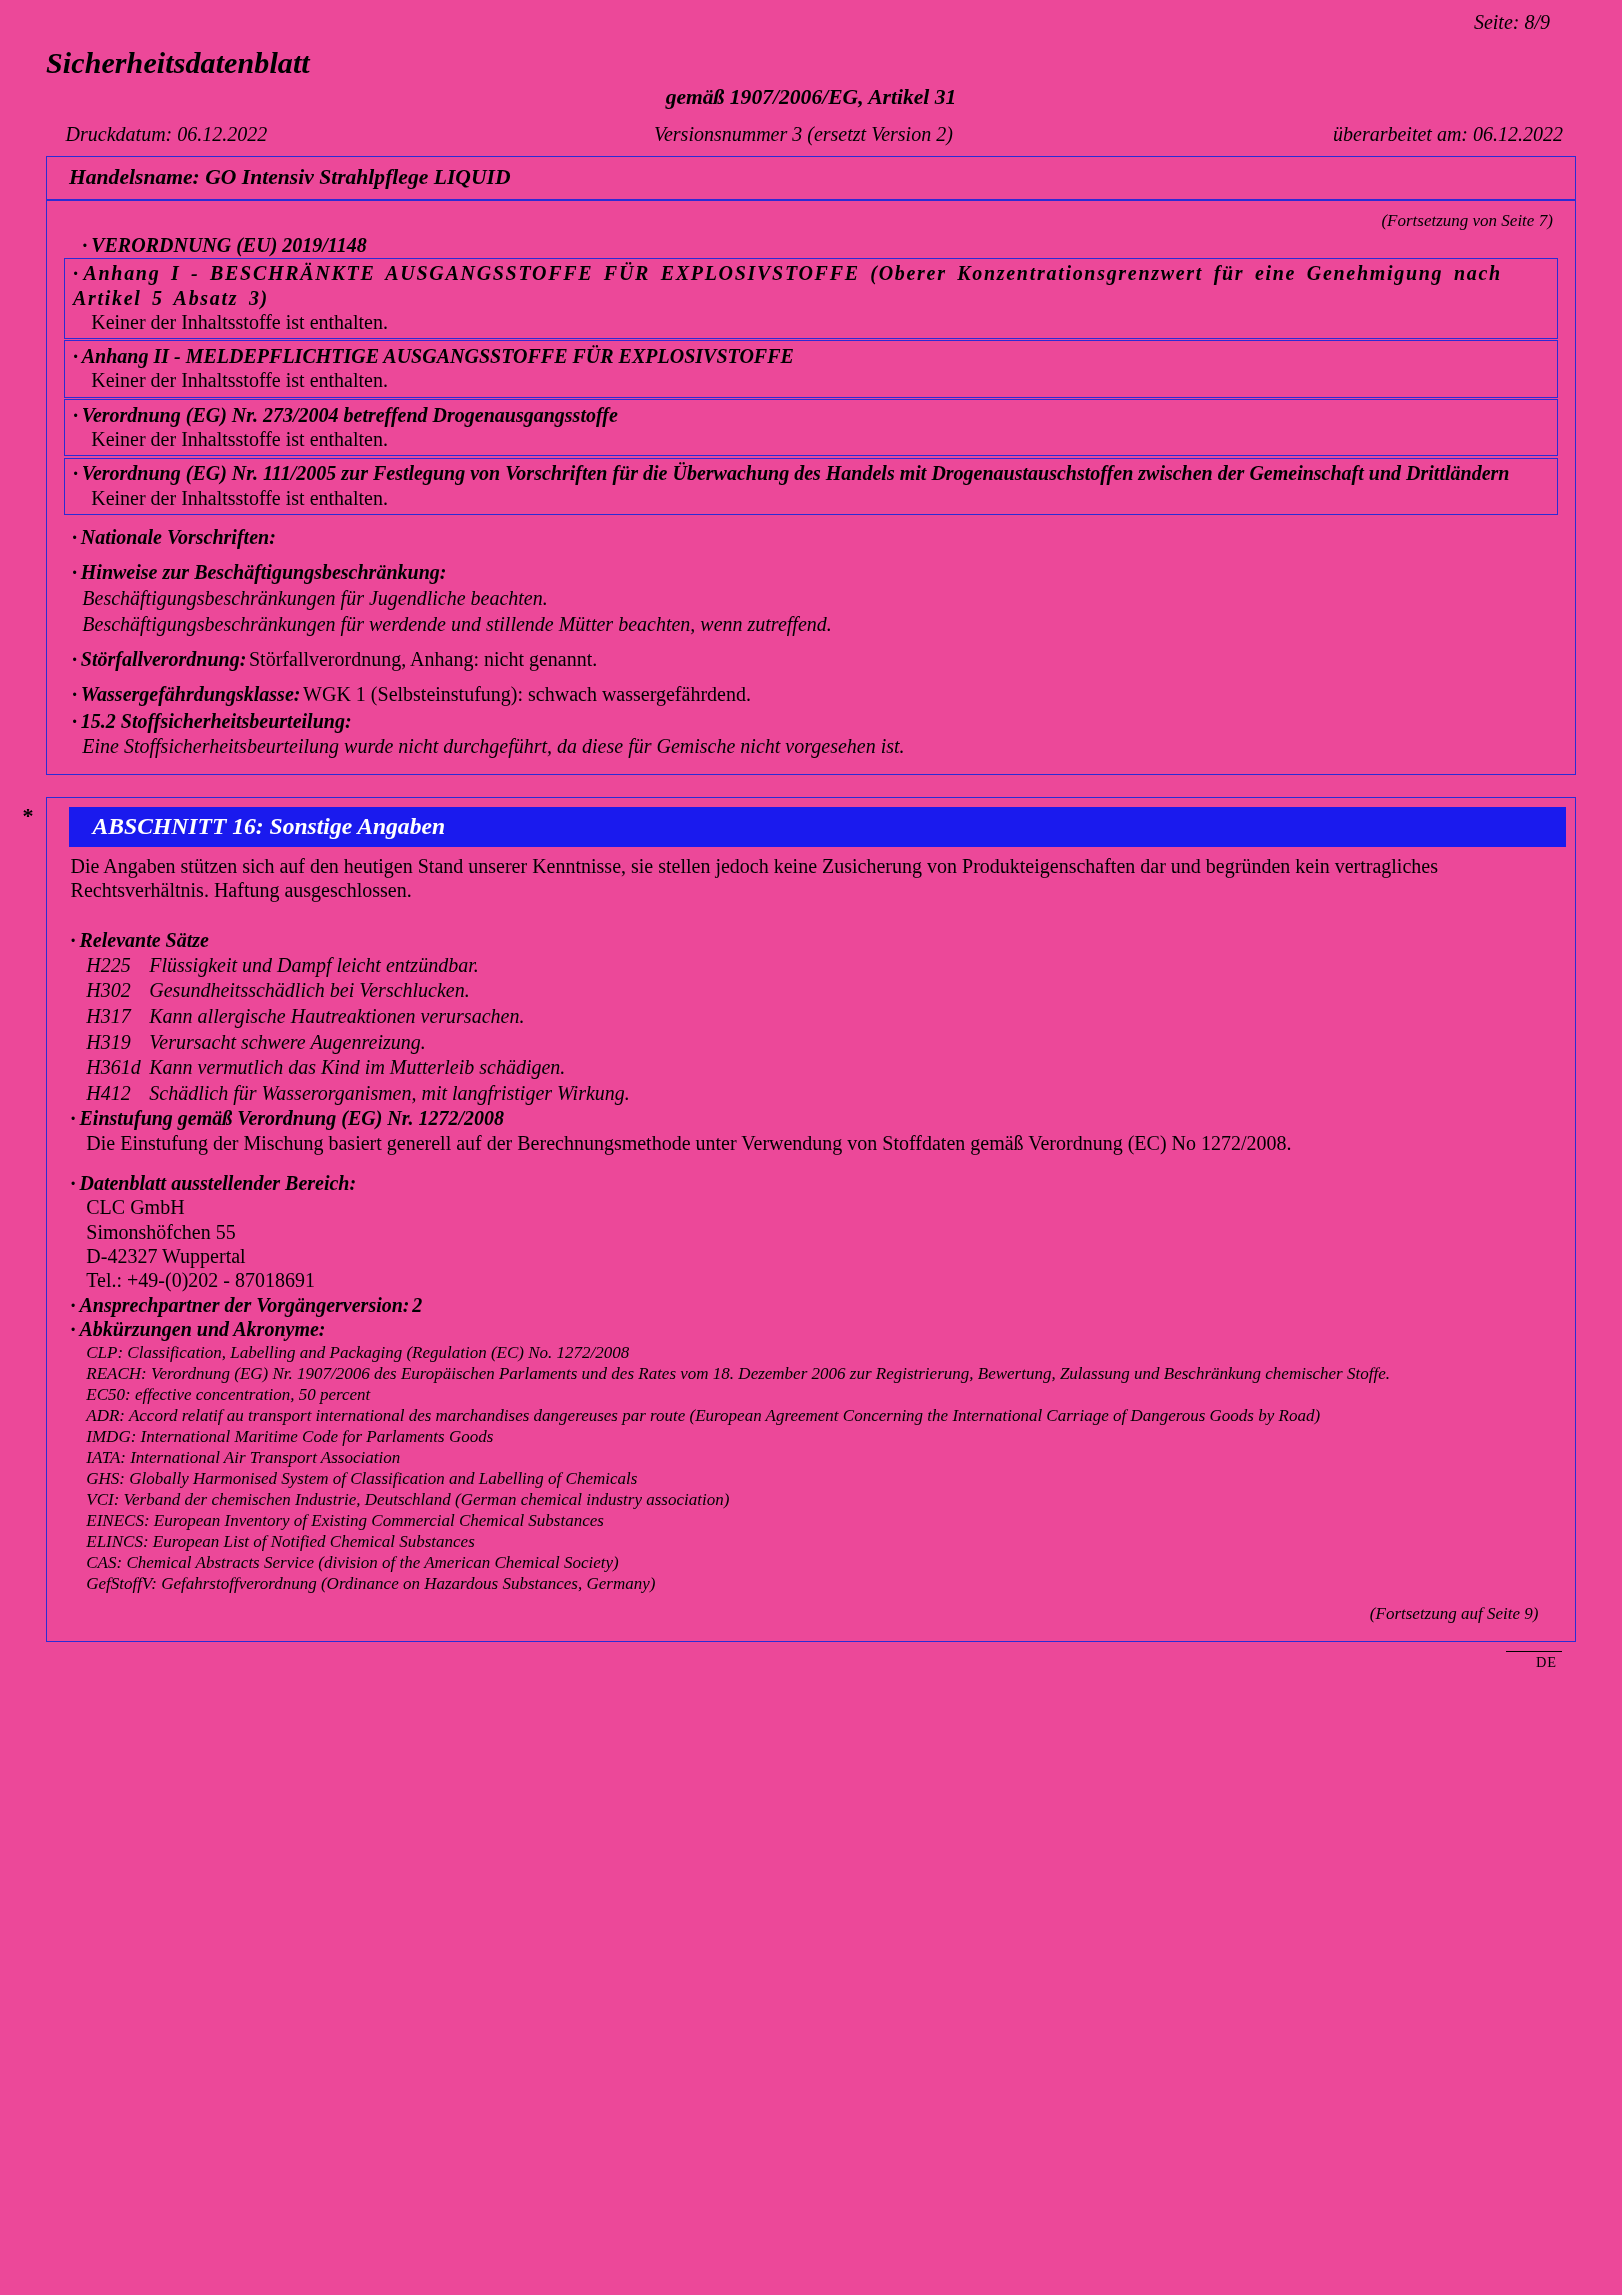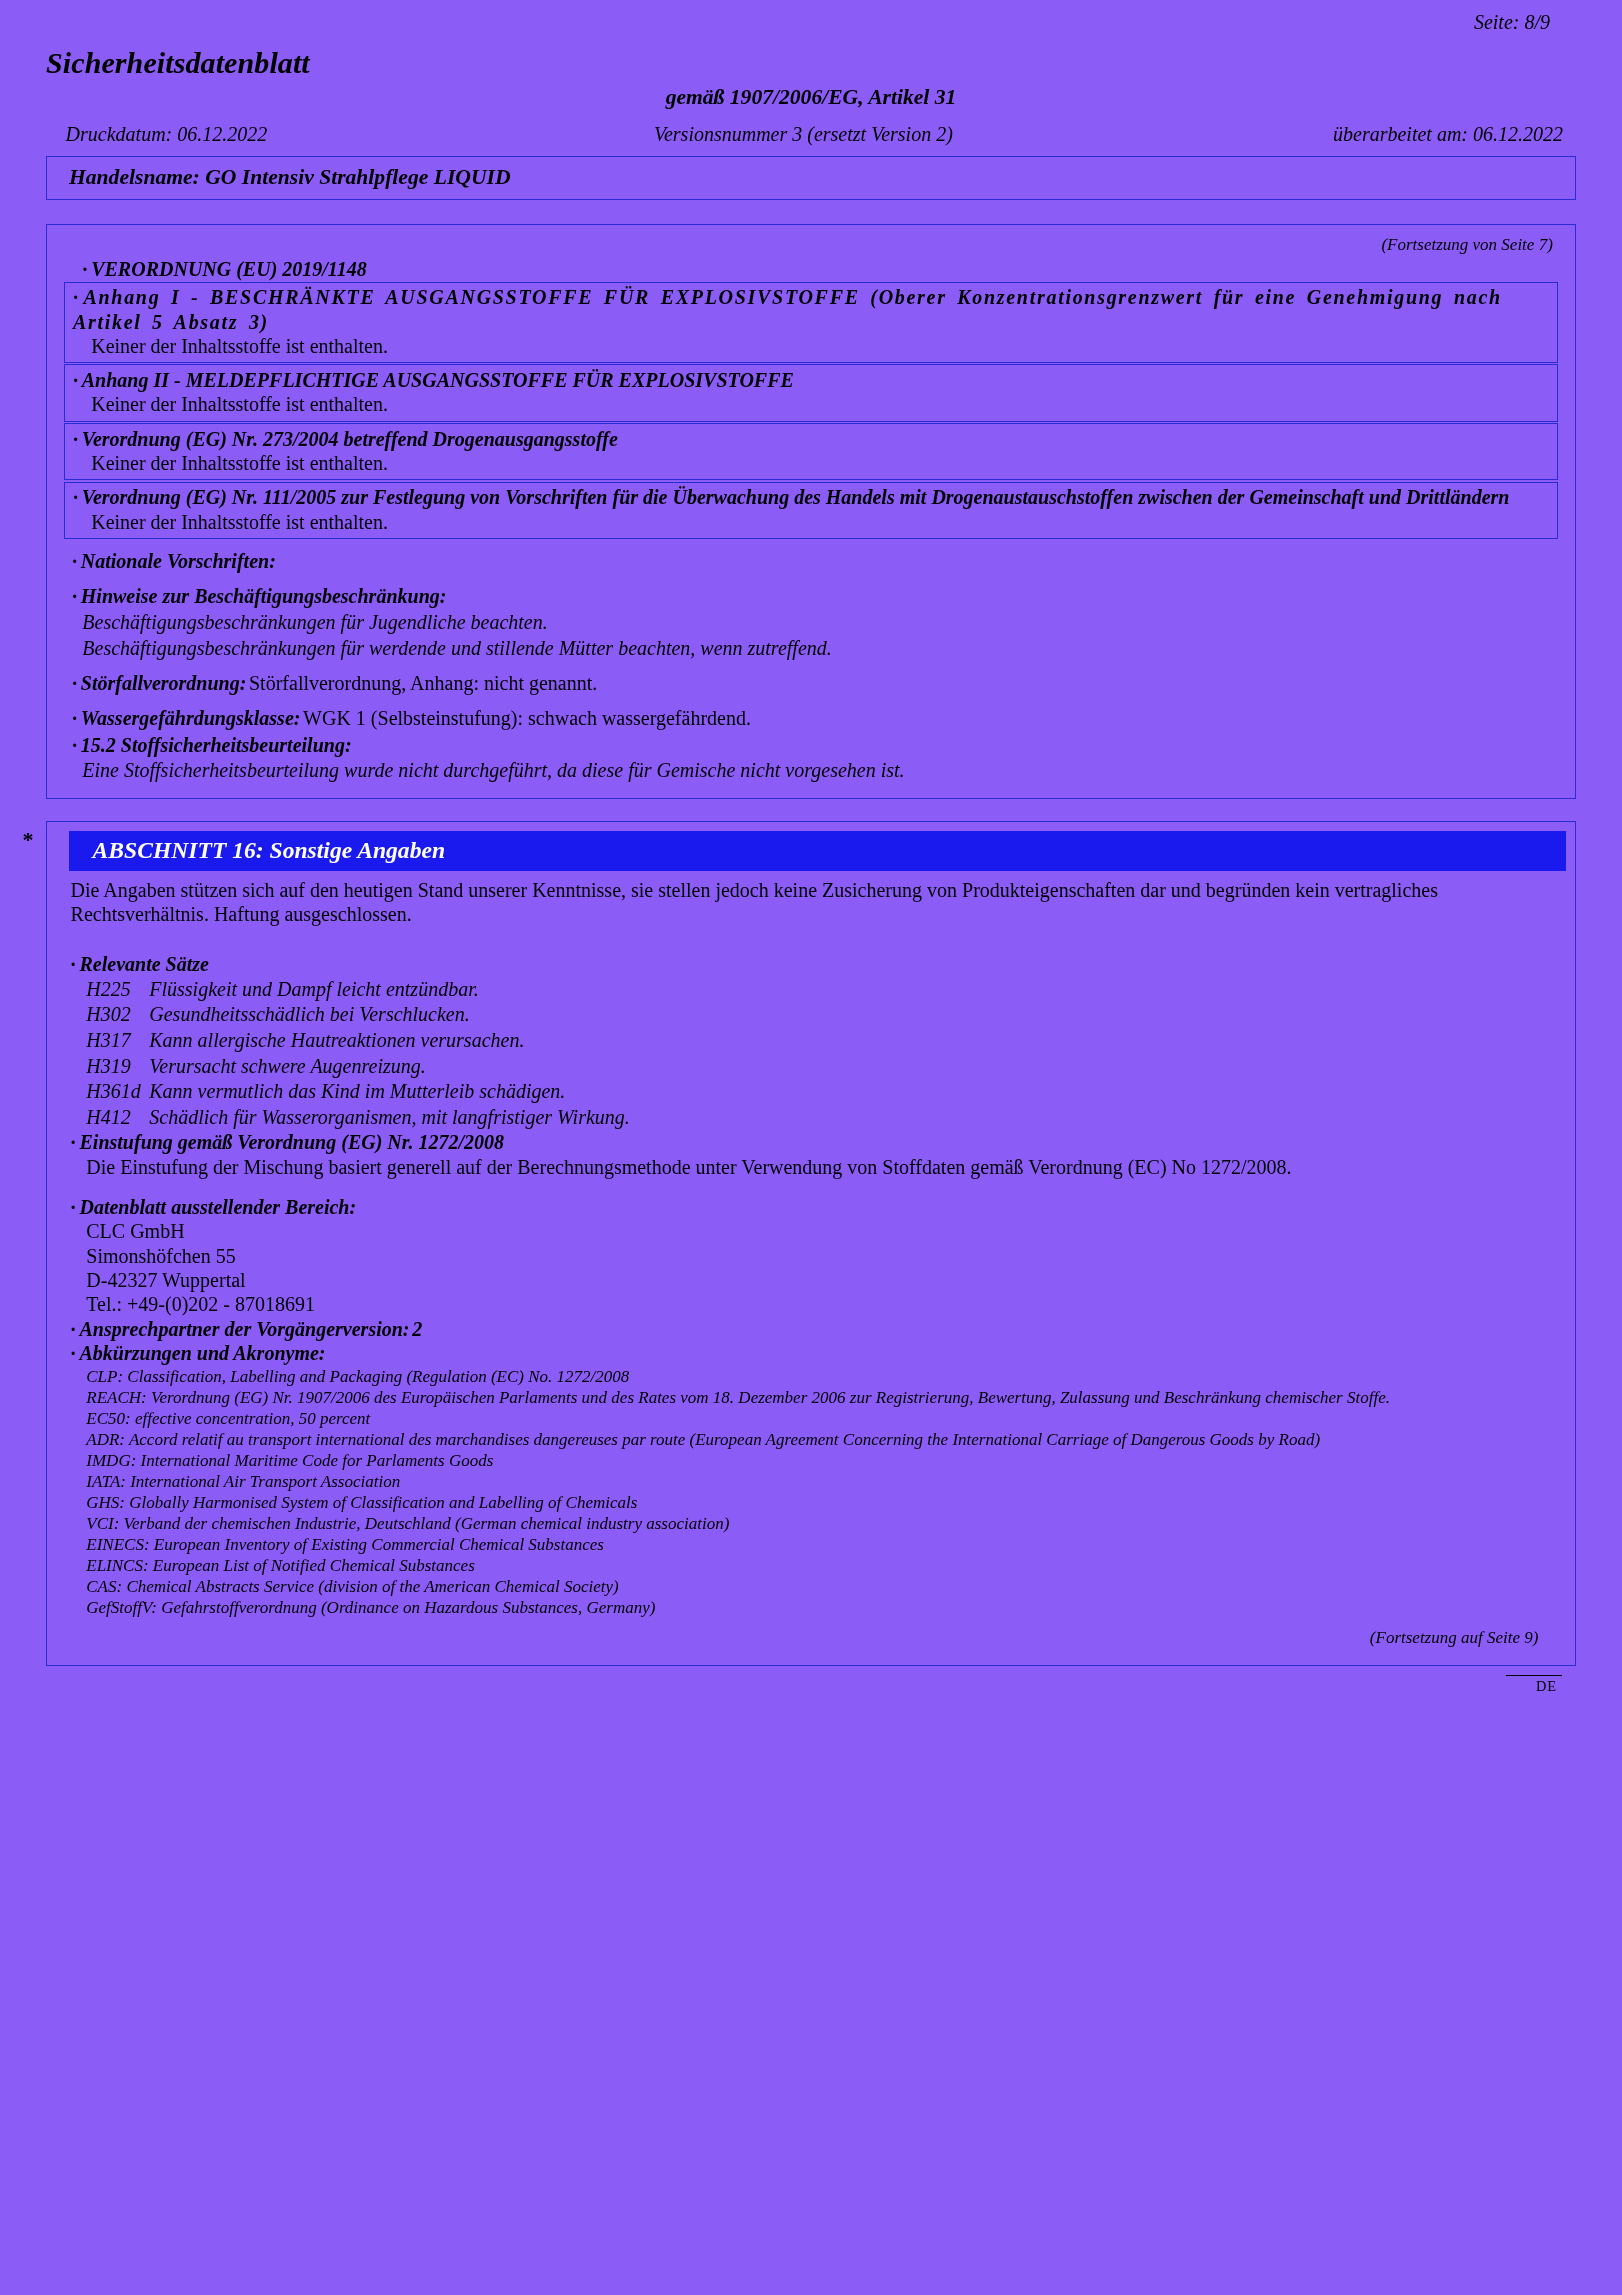--- a/index.html
+++ b/index.html
@@ -10,21 +10,21 @@
   body {
     font-family: "Liberation Serif", serif;
     color: #000000;
   }
   .page {
     position: relative;
     width: 1622px;
     height: 2295px;
     box-sizing: border-box;
     padding: 26px 46px 0 46px;
-    background: #8b5cf6;
+    background: #ec4899;
     overflow: hidden;
   }
 
   
   .page-number {
     position: absolute;
     right: 72px;
     top: 10.5px;
     font-style: italic;
     font-size: 20px;
@@ -61,21 +61,21 @@
     box-sizing: border-box;
   }
   .tradename-box {
     margin-top: 10.5px;
     padding: 7.9px 0 9.2px 22px;
     font-style: italic;
     font-weight: bold;
     font-size: 21.6px;
   }
   .main-box {
-    margin-top: 24px;
+    margin-top: 0;
     padding: 9.2px 17px 14.4px 17px;
     position: relative;
   }
   .cont-from {
     text-align: right;
     font-style: italic;
     font-size: 17px;
     margin-bottom: 2.6px;
     padding-right: 5.2px;
   }

